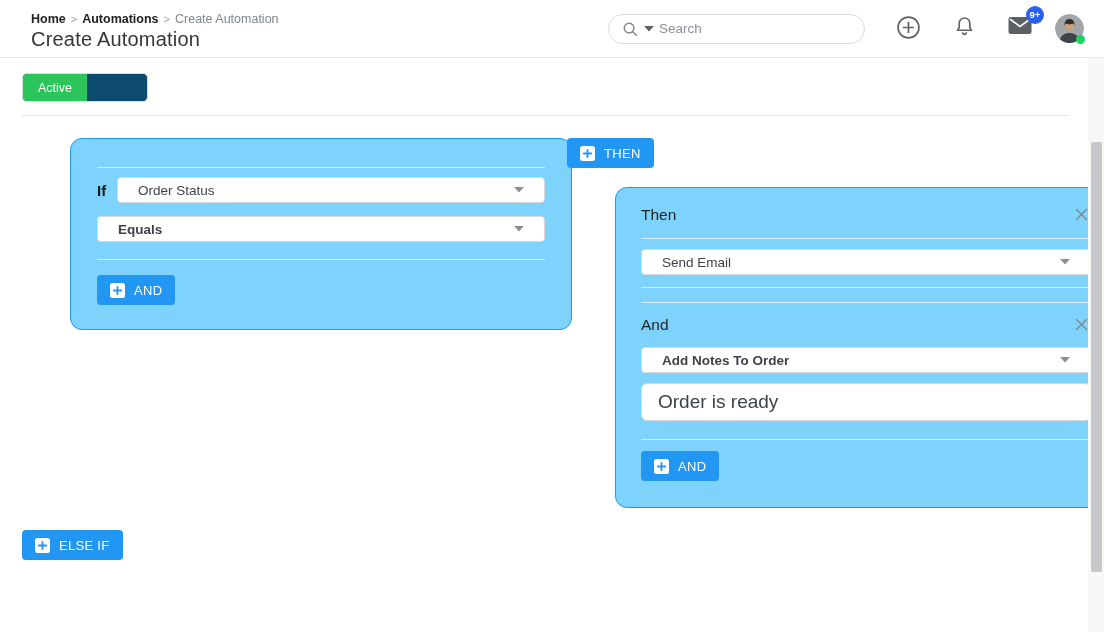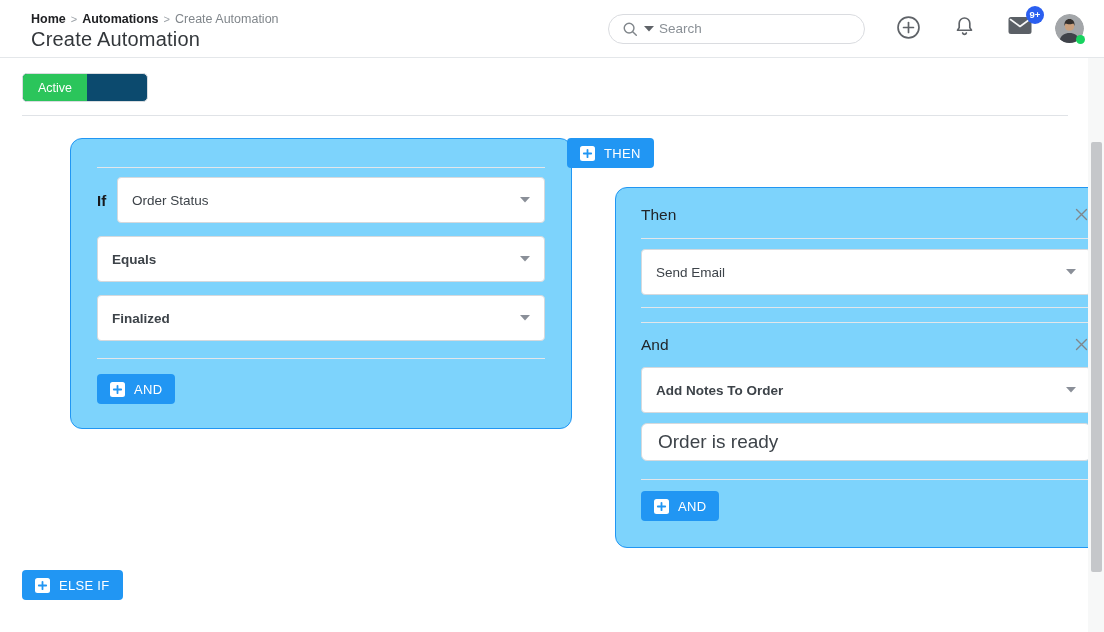--- a/index.html
+++ b/index.html
@@ -59,22 +59,22 @@
   .rule-card {
     width:502px; border:1.5px solid var(--primary-blue,#2196f3); border-radius:12px; background:#7dd3fc;margin-left:48px;
   }
   .if-card { padding:28px 26px 24px 26px; }
   .then-card { padding:17px 25px 26px 25px; margin-top:19px; }
   .inner-divider { border:none; border-top:1px solid #e3e6ea; }
   
   .if-row { display:flex; align-items:center; margin-top:9px; }
   .if-label { font-size:15px; font-weight:700; color:#17191c; width:20px; }
   .dropdown {
-    height:46px; border:1px solid #d5d9dd; border-radius:4px; background:#fff;
-    display:flex; align-items:center; justify-content:space-between; padding:0 14px;
+    height:26px; border:1px solid #d5d9dd; border-radius:4px; background:#fff;
+    display:flex; align-items:center; justify-content:space-between; padding:0 20px;
     font-size:13.5px; color:#3d4349; cursor:pointer; width:100%;
   }
   .dropdown.grow { flex:1; }
   .mt13 { margin-top:13px;font-weight:bold; }
   .mt10 { margin-top:10px; }
   .mt11 { margin-top:11px; }
   .mt12 { margin-top:12px; }
   .mt14 { margin-top:14px; }
   .mt15 { margin-top:15px; }
   .mt17 { margin-top:17px; }
@@ -196,26 +196,20 @@
             </div>
           </div>
 
           <div class="dropdown mt13">
             <span>Equals</span>
             <svg width="10" height="6" viewBox="0 0 10 6">
                 <polygon points="0,0 10,0 5,5.5" fill="#8a8f98"></polygon>
               </svg>
           </div>
 
-          <div class="dropdown mt13">
-            <span>Finalized</span>
-            <svg width="10" height="6" viewBox="0 0 10 6">
-                <polygon points="0,0 10,0 5,5.5" fill="#8a8f98"></polygon>
-              </svg>
-          </div>
 
           <hr class="inner-divider mt17">
 
           <button class="btn-blue mt15">
             <svg width="15" height="15" viewBox="0 0 15 15">
               <rect width="15" height="15" rx="2.5" fill="#ffffff"></rect>
               <path d="M7.5 3.8v7.4M3.8 7.5h7.4" stroke="#2196f3" stroke-width="1.8" stroke-linecap="round"></path>
             </svg>
             <span>AND</span>
           </button>

